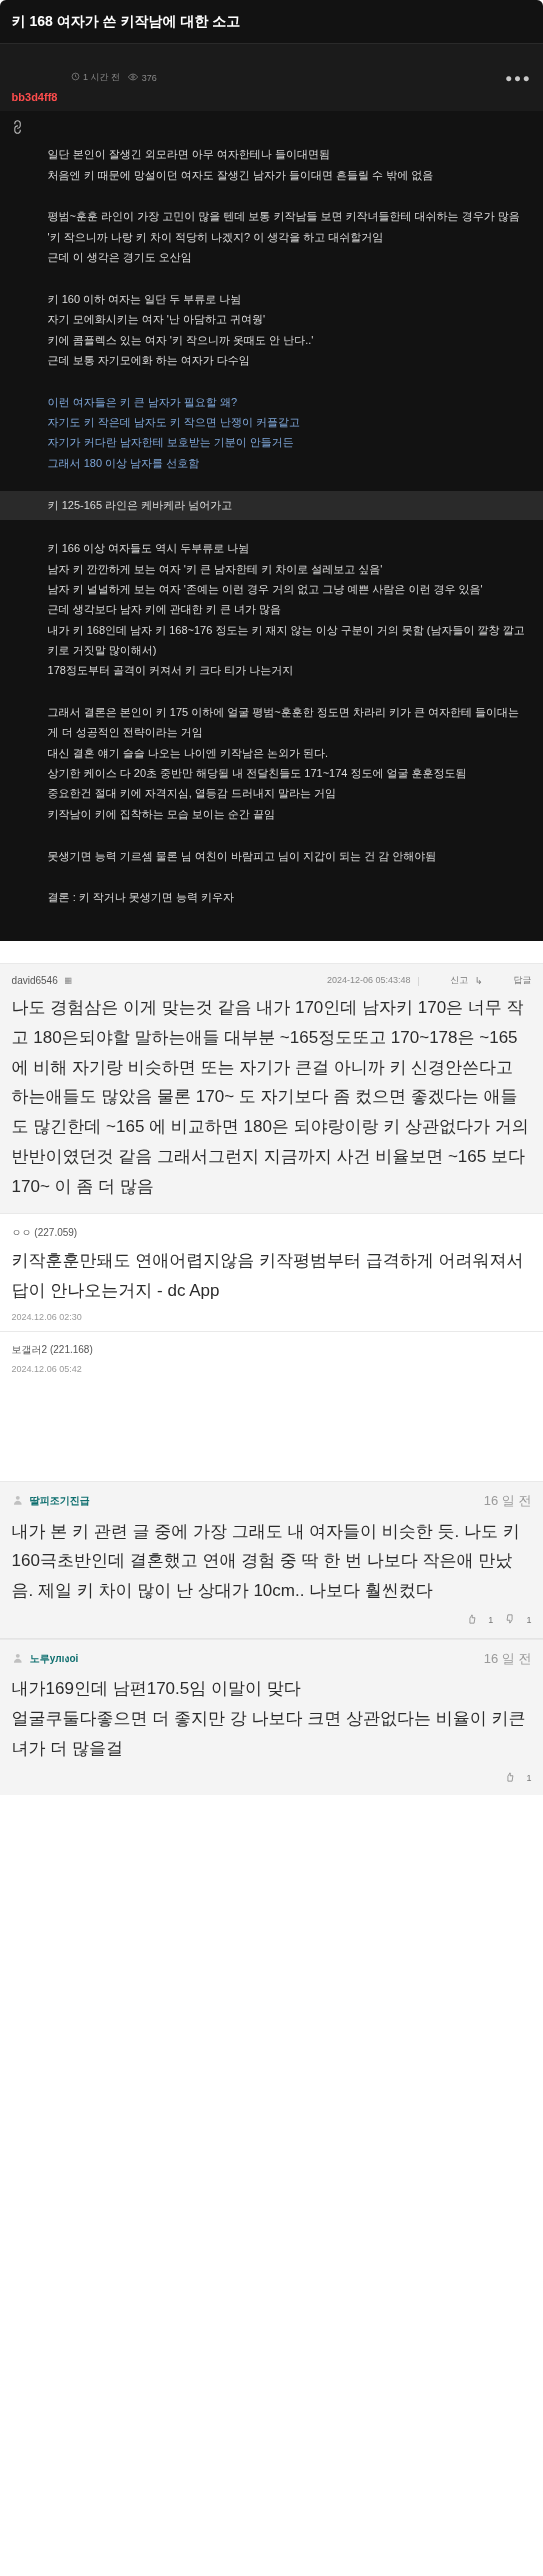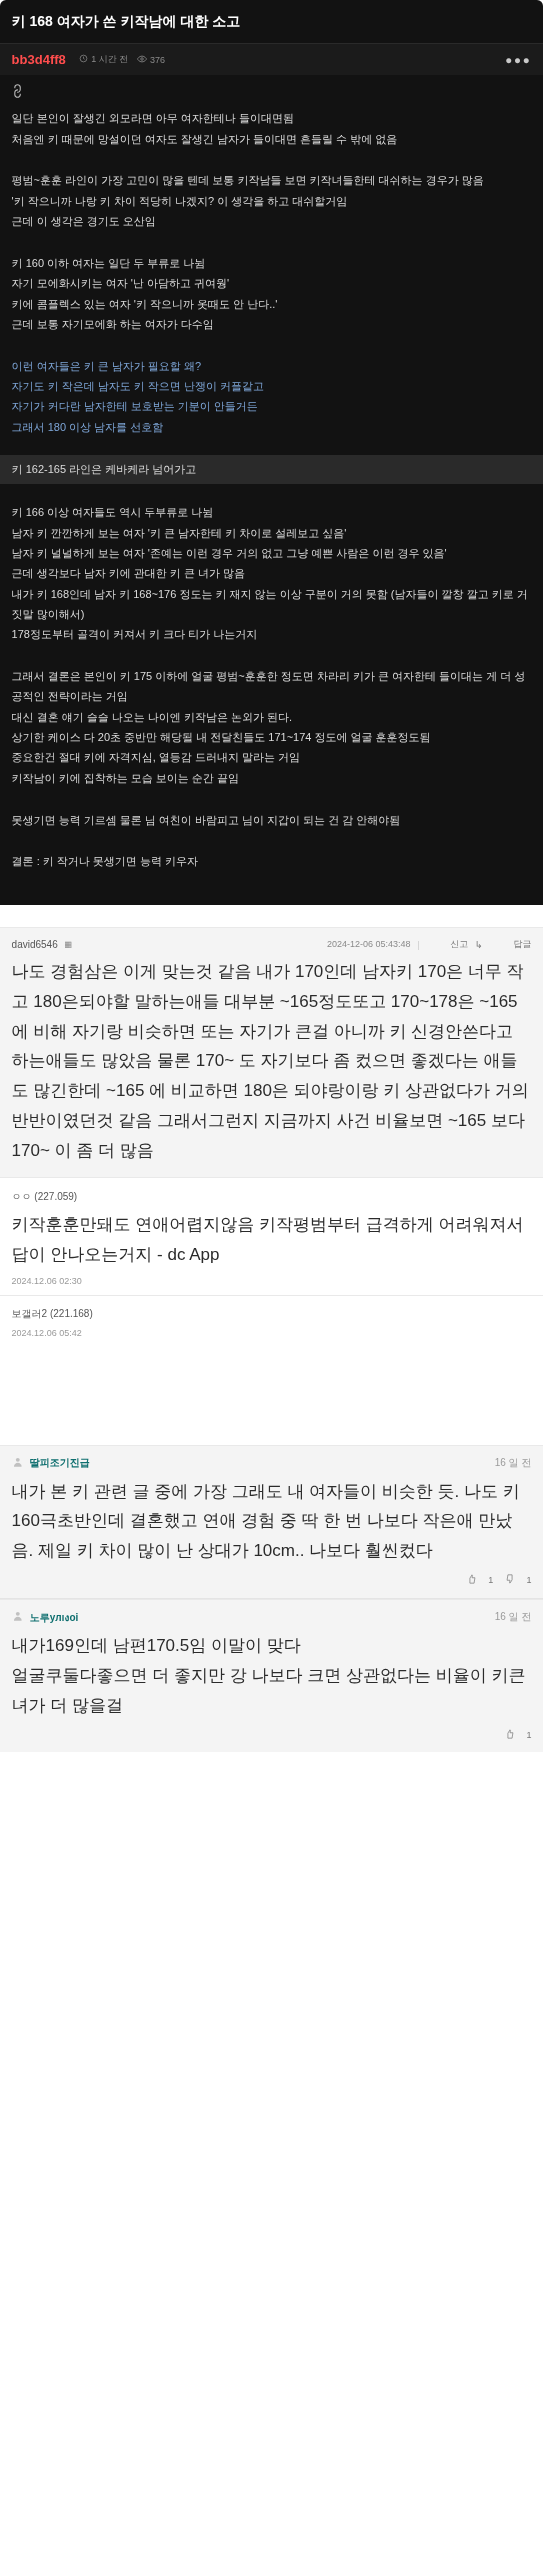--- a/index.html
+++ b/index.html
@@ -33,23 +33,24 @@
     display: flex;
     align-items: center;
     padding: 8.3px 11.6px 8.3px 11.6px;
     gap: 8.3px;
     font-size: 10px;
     color: #9a9a9a;
     background: #1b1b1b;
   }
   .author {
     color: #ff4d4d;
-    font-size: 13px;
+    font-size: 11px;
     font-weight: bold;
     margin-right: 5px;
+    margin-top: 39px;
   }
   .meta-item {
     display: flex;
     align-items: center;
     gap: 3.3px;
     color: #8a8a8a;
     font-size: 9px;
   }
   .meta-spacer { flex: 1; }
   .dots {
@@ -70,20 +71,21 @@
     transform: rotate(-45deg);
   }
 
   .body-text {
     padding: 3.3px 11.6px 5px 11.6px;
     font-size: 11px;
     line-height: 1.85;
     color: #dcdcdc;
     white-space: pre-wrap;
     word-break: break-all;
+    margin-left: 36px;
   }
   .body-block { margin-bottom: 13.2px; }
   .quote-block {
     color: #7ea6d8;
   }
   .band-light {
     background: #2a2a2a;
   }
 
   .gap-dark { height: 15px; background:#121212; }
@@ -133,21 +135,21 @@
     font-size: 9px;
     color: #888;
   }
   .c-foot span.n { color: #777; }
   .c-ts {
     font-size: 9px;
     color: #9a9a9a;
     margin-top: 6.6px;
   }
   .c-name-plain { color:#555; font-weight: normal; font-size: 10px; }
-  .right-time { color:#9a9a9a; font-size: 10px; }
+  .right-time { color:#9a9a9a; font-size: 13px; }
   .reply-ind { color:#7a7a7a; }
   .teal { color: #0d6e6e; }
   .cm2 { padding: 11.6px 11.6px 8.3px 11.6px; }
   .divider { height:0.8px; background:#e4e4e4; }
   .white-gap { height: 99px; background:#ffffff; }
 </style>
 </head>
 <body>
 
 <div class="page">
@@ -196,21 +198,21 @@
 근데 이 생각은 경기도 오산임</div>
     <div class="body-text body-block">키 160 이하 여자는 일단 두 부류로 나뉨
 자기 모에화시키는 여자 '난 아담하고 귀여웡'
 키에 콤플렉스 있는 여자 '키 작으니까 옷때도 안 난다..'
 근데 보통 자기모에화 하는 여자가 다수임</div>
     <div class="body-text body-block quote-block">이런 여자들은 키 큰 남자가 필요할 왜?
 자기도 키 작은데 남자도 키 작으면 난쟁이 커플같고
 자기가 커다란 남자한테 보호받는 기분이 안들거든
 그래서 180 이상 남자를 선호함</div>
     <div class="band-light">
-      <div class="body-text">키 162-165 라인은 케바케라 넘어가고</div>
+      <div class="body-text">키 125-165 라인은 케바케라 넘어가고</div>
     </div>
     <div class="gap-dark"></div>
     <div class="body-text body-block">키 166 이상 여자들도 역시 두부류로 나뉨
 남자 키 깐깐하게 보는 여자 '키 큰 남자한테 키 차이로 설레보고 싶음'
 남자 키 널널하게 보는 여자 '존예는 이런 경우 거의 없고 그냥 예쁜 사람은 이런 경우 있음'
 근데 생각보다 남자 키에 관대한 키 큰 녀가 많음
 내가 키 168인데 남자 키 168~176 정도는 키 재지 않는 이상 구분이 거의 못함 (남자들이 깔창 깔고 키로 거짓말 많이해서)
 178정도부터 골격이 커져서 키 크다 티가 나는거지</div>
     <div class="body-text body-block">그래서 결론은 본인이 키 175 이하에 얼굴 평범~훈훈한 정도면 차라리 키가 큰 여자한테 들이대는 게 더 성공적인 전략이라는 거임
 대신 결혼 얘기 슬슬 나오는 나이엔 키작남은 논외가 된다.

